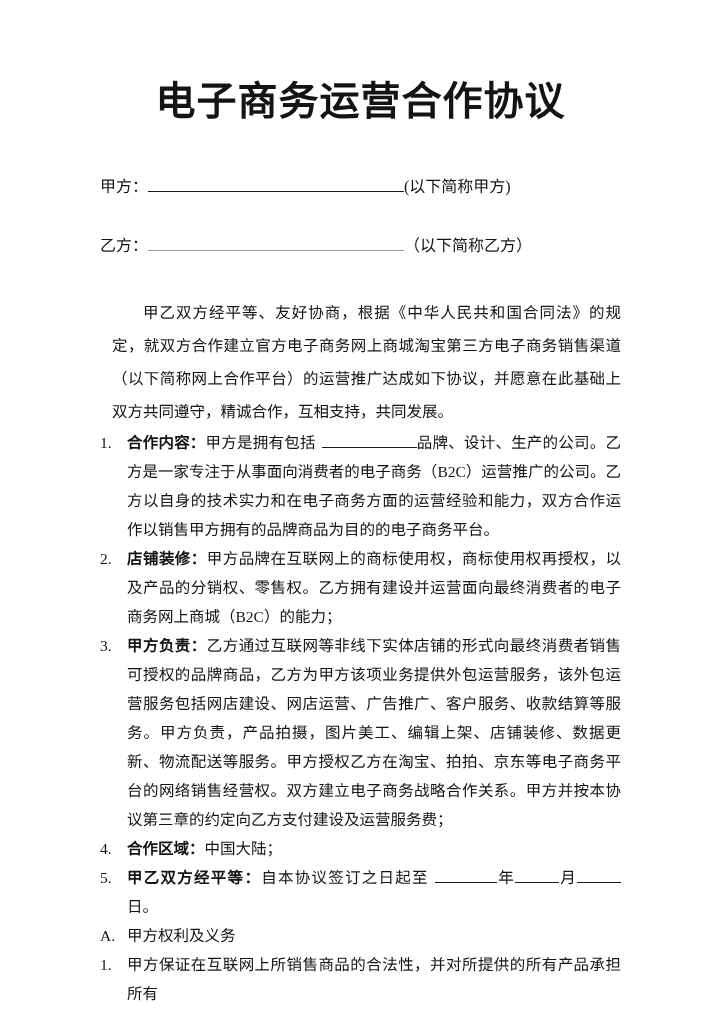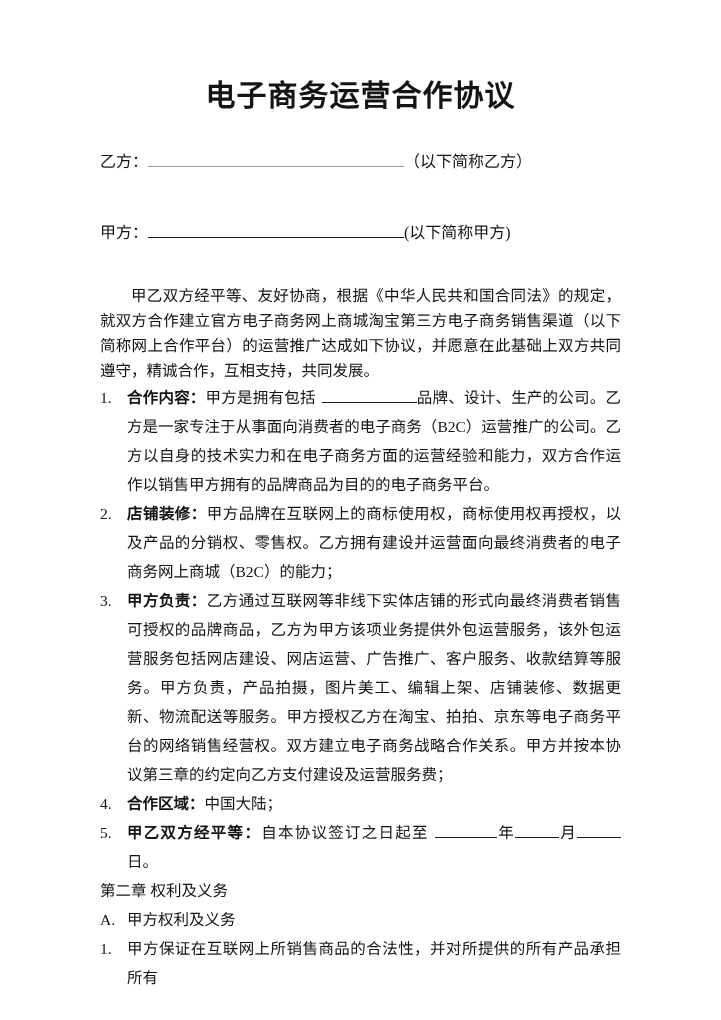--- a/index.html
+++ b/index.html
@@ -10,21 +10,21 @@
     box-sizing: border-box;
     padding: 76px 100px 0 100px;
     background: #ffffff;
     color: #141414;
     font-family: "Liberation Serif", "DejaVu Serif", serif;
     font-size: 15.5px;
     overflow: hidden;
   }
   .title {
     margin: 0;
-    font-size: 30px;
+    font-size: 40px;
     font-weight: bold;
     text-align: center;
     letter-spacing: 1px;
     line-height: 1.3;
     white-space: nowrap;
   }
   .party-row {
     margin-top: 46px;
     font-size: 16px;
     white-space: nowrap;
@@ -33,23 +33,23 @@
   .party-row.second { margin-top: 34px; }
   .fill-line {
     display: inline-block;
     width: 256px;
     height: 1.05em;
     border-bottom: 1px solid #1a1a1a;
     vertical-align: baseline;
   }
   .fill-line.gray { border-bottom-color: #9b9b9b; }
   .preamble {
-    margin: 38px 0 0 0;
+    margin: 38px 0 0 12px;
     text-indent: 2em;
-    line-height: 25px;
+    line-height: 33px;
     text-align: justify;
   }
   .heading {
     margin-top: 19px;
     line-height: 29px;
   }
   .flow { line-height: 29px; }
   .item { display: flex; line-height: 29px; }
   .item .num { flex: 0 0 27px; width: 27px; }
   .item .body { flex: 1; text-align: justify; }
@@ -64,26 +64,26 @@
   .blank.w62 { width: 62px; margin-left: 6px; }
   .blank.w44 { width: 44px; }
 </style>
 </head>
 <body>
 
 <div class="page">
 
   <h1 class="title">电子商务运营合作协议</h1>
 
+  <div class="party-row">
+    <span>甲方：</span><span class="fill-line"></span><span>(以下简称甲方)</span>
+  </div>
+
   <div class="party-row second">
     <span>乙方：</span><span class="fill-line gray"></span><span>（以下简称乙方）</span>
-  </div>
-
-  <div class="party-row">
-    <span>甲方：</span><span class="fill-line"></span><span>(以下简称甲方)</span>
   </div>
 
   <p class="preamble">甲乙双方经平等、友好协商，根据《中华人民共和国合同法》的规定，就双方合作建立官方电子商务网上商城淘宝第三方电子商务销售渠道（以下简称网上合作平台）的运营推广达成如下协议，并愿意在此基础上双方共同遵守，精诚合作，互相支持，共同发展。</p>
 
 
   <div class="item">
     <span class="num">1.</span>
     <div class="body">
       <span class="label">合作内容：</span><span>甲方是拥有包括</span><span class="blank w95"></span><span>品牌、设计、生产的公司。乙方是一家专注于从事面向消费者的电子商务（B2C）运营推广的公司。乙方以自身的技术实力和在电子商务方面的运营经验和能力，双方合作运作以销售甲方拥有的品牌商品为目的的电子商务平台。</span>
     </div>
@@ -110,21 +110,20 @@
     </div>
   </div>
 
   <div class="item">
     <span class="num">5.</span>
     <div class="body">
       <span class="label">甲乙双方经平等：</span><span>自本协议签订之日起至</span><span class="blank w62"></span><span>年</span><span class="blank w44"></span><span>月</span><span class="blank w44"></span><span>日。</span>
     </div>
   </div>
 
-  <div class="flow">第二章  权利及义务</div>
 
   <div class="item">
     <span class="num">A.</span>
     <div class="body">甲方权利及义务</div>
   </div>
 
   <div class="item">
     <span class="num">1.</span>
     <div class="body">甲方保证在互联网上所销售商品的合法性，并对所提供的所有产品承担所有</div>
   </div>

